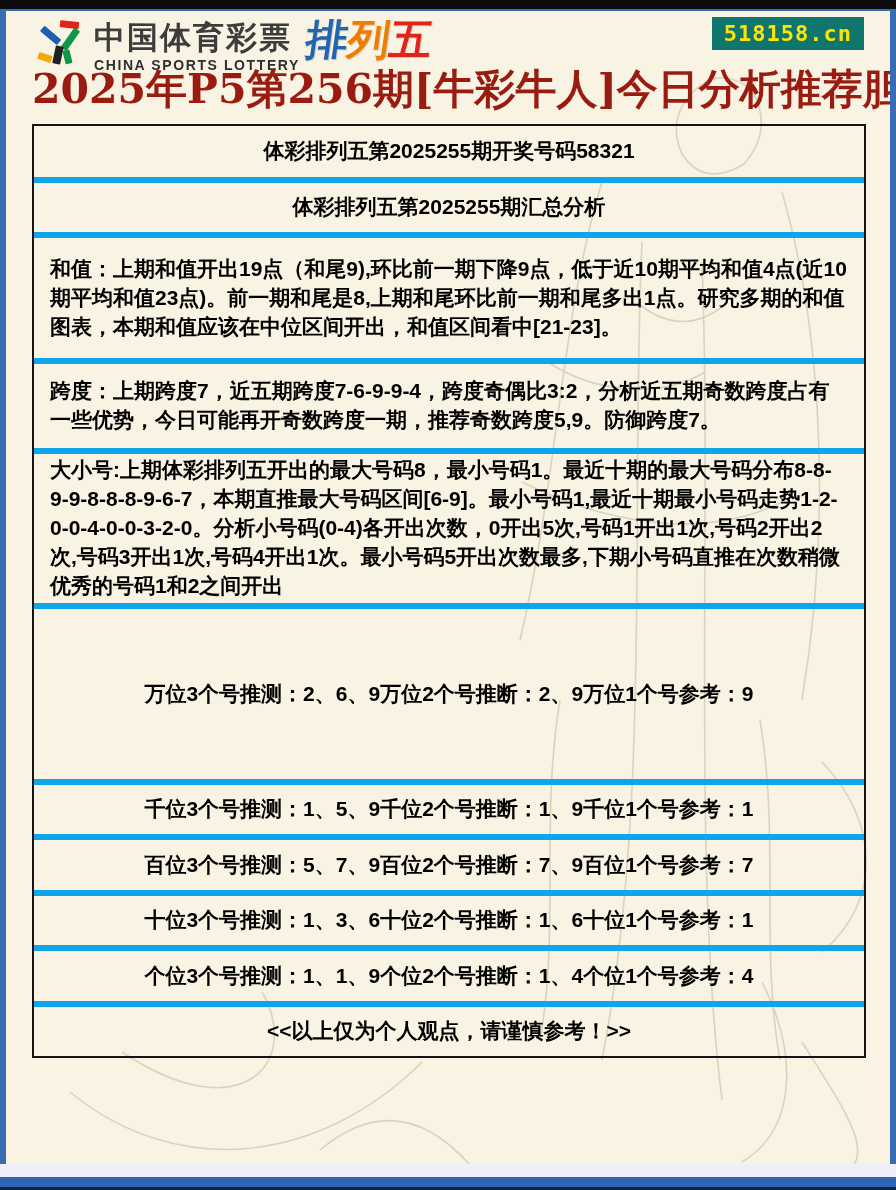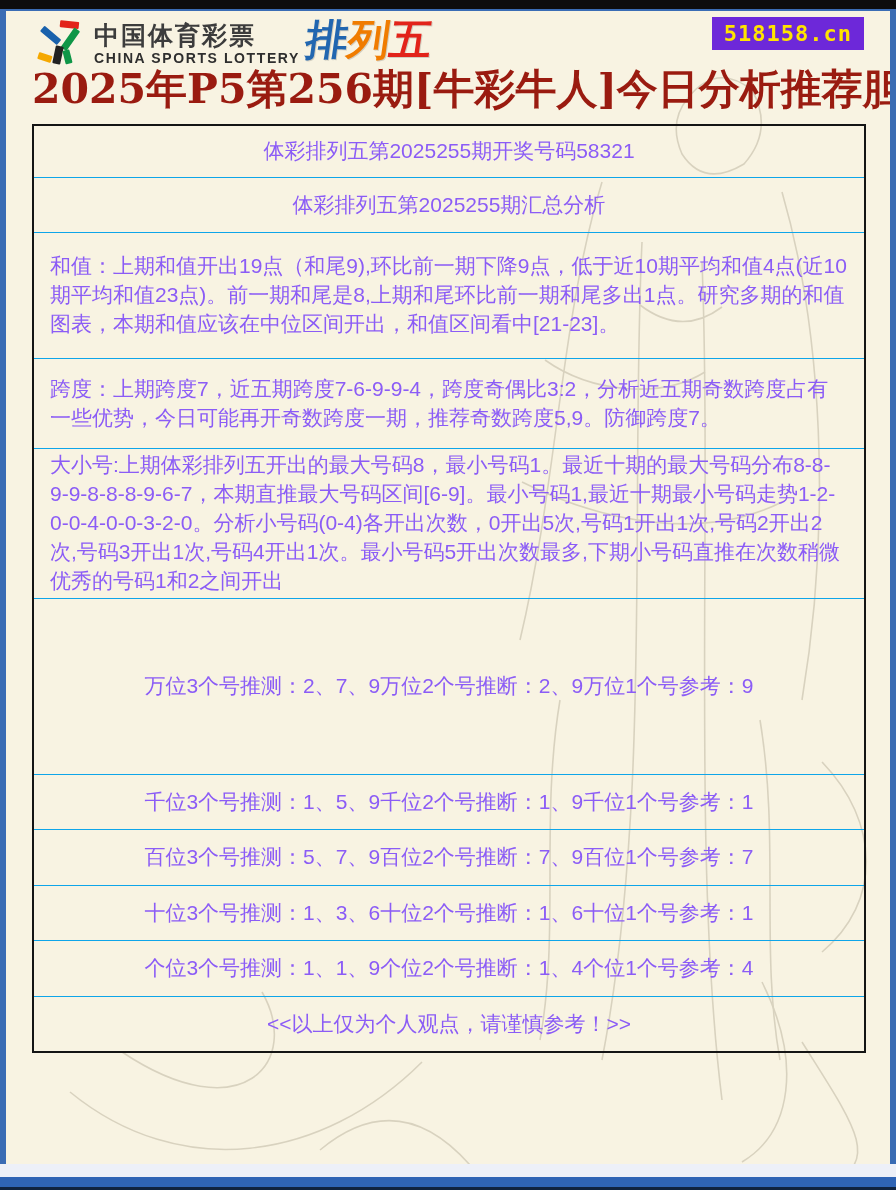--- a/index.html
+++ b/index.html
@@ -21,27 +21,27 @@
 
   
   .sketch{position:absolute;left:0;top:0;width:896px;height:1190px;z-index:0;pointer-events:none;}
 
   .content{position:relative;z-index:2;}
 
   
   .header{display:flex;align-items:flex-start;padding:16px 30px 0 34px;height:58px;box-sizing:border-box;}
   .logo-mark{width:52px;height:52px;flex:0 0 auto;margin-top:0px;}
   .logo-names{display:flex;flex-direction:column;margin-left:8px;margin-top:6px;}
-  .logo-cn{font-size:25px;color:#3c3c3c;letter-spacing:2px;font-weight:600;line-height:1.05;}
+  .logo-cn{font-size:31px;color:#3c3c3c;letter-spacing:2px;font-weight:600;line-height:1.05;}
   .logo-en{font-size:14px;color:#2e2e2e;font-weight:700;letter-spacing:1.6px;margin-top:2px;}
   .brand{display:flex;margin-left:6px;margin-top:2px;transform:skewX(-8deg);}
   .brand span{font-size:42px;font-weight:900;line-height:1.05;text-shadow:1px 1px 0 rgba(0,0,0,0.15);}
   .badge{
     position:absolute;top:17px;right:32px;
-    background:#6d28d9;color:#ffe400;
+    background:#0f766e;color:#ffe400;
     font-family:"DejaVu Sans Mono",monospace;
     font-size:22px;font-weight:700;
     padding:4px 12px;letter-spacing:1px;
   }
 
   
   .title{
     margin:6px 28px 0 32px;
     font-family:"DejaVu Serif",serif;
     font-size:41px;font-weight:700;
@@ -51,24 +51,24 @@
     line-height:1.25;
   }
 
   
   .table{
     margin:9px 30px 0 32px;
     border:2px solid #141414;
     background:transparent;
   }
   .trow{display:flex;align-items:center;box-sizing:border-box;}
-  .trow + .trow{border-top:1px solid #0ea5e9;}
+  .trow + .trow{border-top:6px solid #0ea5e9;}
   .cell-text{
     width:100%;
-    font-size:21px;font-weight:400;color:#8b5cf6;
+    font-size:21px;font-weight:700;color:#000000;
     line-height:1.38;
     padding:2px 4px;
   }
   .trow.center .cell-text{text-align:center;}
   .trow.left .cell-text{text-align:left;padding:2px 16px;}
   
   .trow:nth-child(1){min-height:51px;}
   .trow:nth-child(2){min-height:55px;}
   .trow:nth-child(3){min-height:126px;}
   .trow:nth-child(4){min-height:90px;justify-content:flex-end;}
@@ -151,21 +151,21 @@
         <div class="trow left">
           <span class="cell-text">和值：上期和值开出19点（和尾9),环比前一期下降9点，低于近10期平均和值4点(近10期平均和值23点)。前一期和尾是8,上期和尾环比前一期和尾多出1点。研究多期的和值图表，本期和值应该在中位区间开出，和值区间看中[21-23]。</span>
         </div>
         <div class="trow left">
           <span class="cell-text">跨度：上期跨度7，近五期跨度7-6-9-9-4，跨度奇偶比3:2，分析近五期奇数跨度占有一些优势，今日可能再开奇数跨度一期，推荐奇数跨度5,9。防御跨度7。</span>
         </div>
         <div class="trow left">
           <span class="cell-text">大小号:上期体彩排列五开出的最大号码8，最小号码1。最近十期的最大号码分布8-8-9-9-8-8-8-9-6-7，本期直推最大号码区间[6-9]。最小号码1,最近十期最小号码走势1-2-0-0-4-0-0-3-2-0。分析小号码(0-4)各开出次数，0开出5次,号码1开出1次,号码2开出2次,号码3开出1次,号码4开出1次。最小号码5开出次数最多,下期小号码直推在次数稍微优秀的号码1和2之间开出</span>
         </div>
         <div class="trow center">
-          <span class="cell-text">万位3个号推测：2、7、9万位2个号推断：2、9万位1个号参考：9</span>
+          <span class="cell-text">万位3个号推测：2、6、9万位2个号推断：2、9万位1个号参考：9</span>
         </div>
         <div class="trow center">
           <span class="cell-text">千位3个号推测：1、5、9千位2个号推断：1、9千位1个号参考：1</span>
         </div>
         <div class="trow center">
           <span class="cell-text">百位3个号推测：5、7、9百位2个号推断：7、9百位1个号参考：7</span>
         </div>
         <div class="trow center">
           <span class="cell-text">十位3个号推测：1、3、6十位2个号推断：1、6十位1个号参考：1</span>
         </div>

